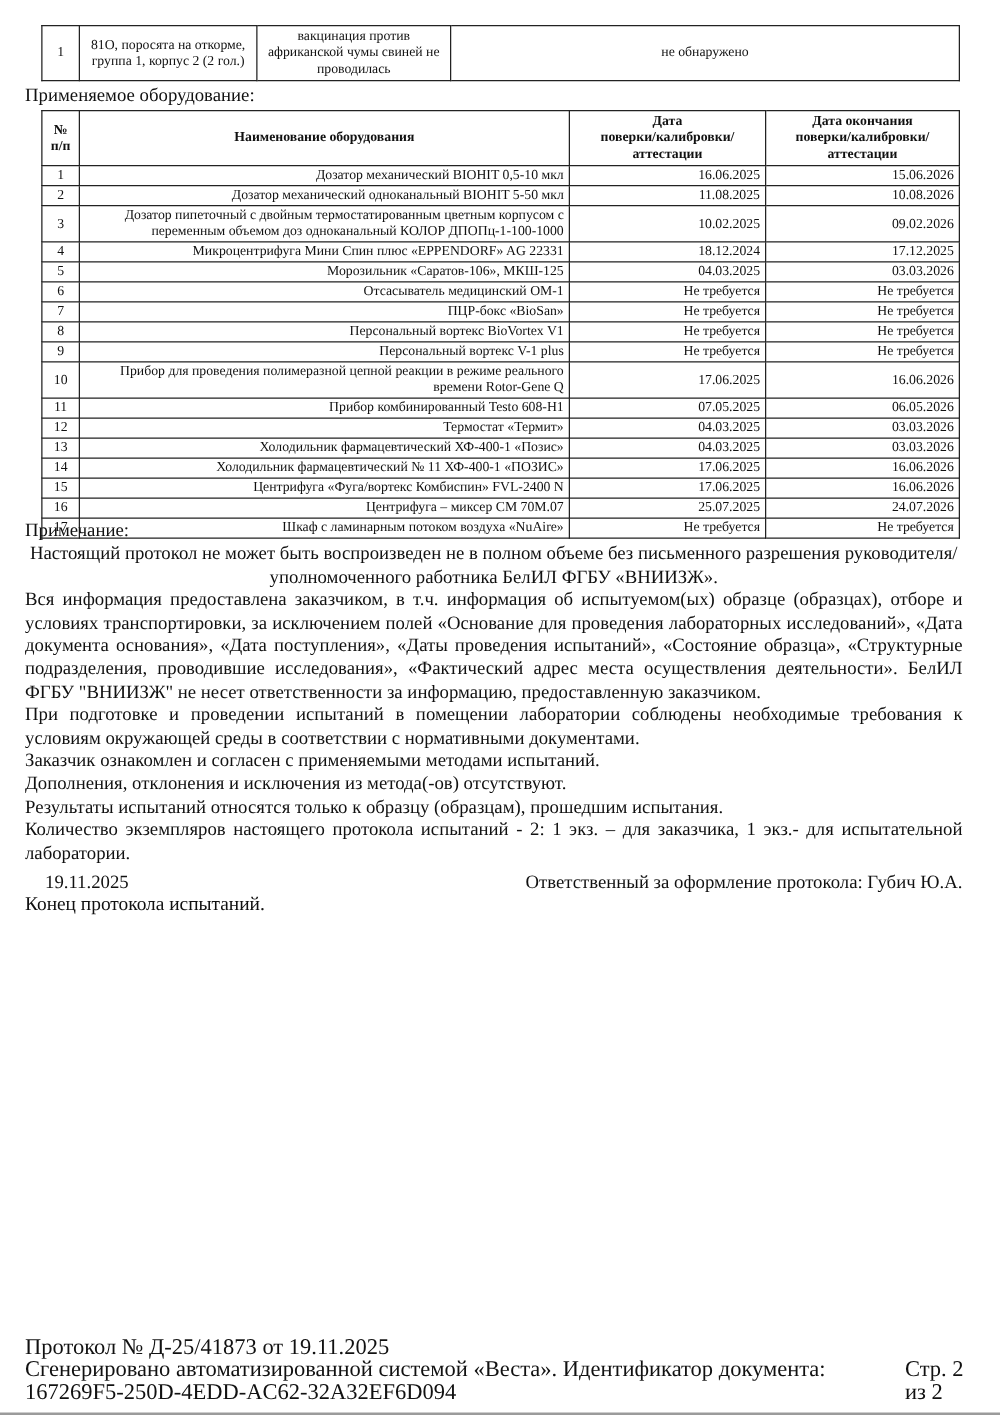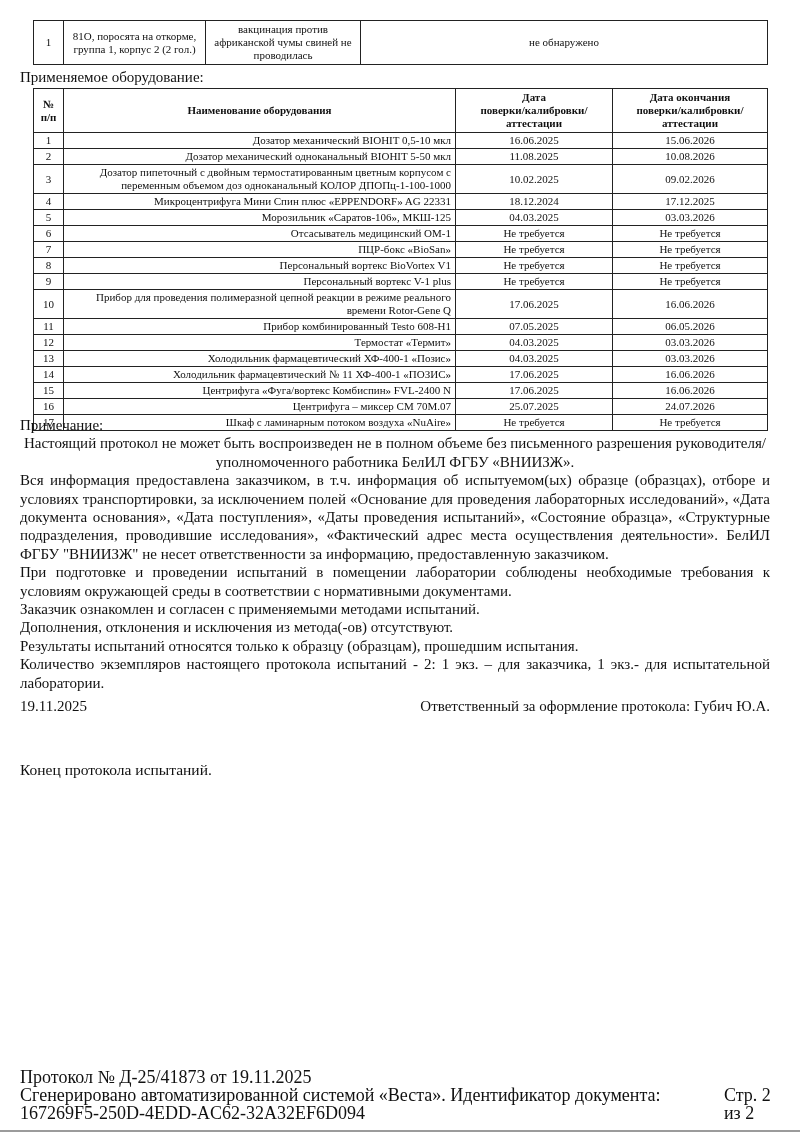--- a/index.html
+++ b/index.html
@@ -29,41 +29,40 @@
 
   
   .equipment-table {
     position:absolute; left:33px; top:88px;
     width:735px; font-size:11px; line-height:13px;
   }
   .equipment-table th { font-weight:bold; text-align:center; padding:2px 3px; }
   .equipment-table td { padding:1px 4px; }
   .equipment-table td.c0 { text-align:center; }
   .equipment-table td.c1 { text-align:right; padding-left:7px; }
-  .equipment-table td.c2, .equipment-table td.c3 { text-align:center; }
+  .equipment-table td.c2, .equipment-table td.c3 { text-align:right; }
 
   
   .notes {
     position:absolute; left:20px; right:30px; top:416px;
     font-size:15px; line-height:18.4px;
   }
   .notes .nh { margin:0; }
   .notes p { margin:0; text-align:justify; }
   .notes p.ragged { text-align:center; }
 
   
   .sig-row {
-    position:absolute; left:20px; right:30px; top:697px;
+    position:absolute; left:36px; right:30px; top:697px;
     display:flex; justify-content:space-between;
     font-size:15px; line-height:18px;gap:10px;
   }
   .end-line {
     position:absolute; left:20px; top:715px;
     font-size:15.5px;
-    margin-top:46px;
   }
 
   
   .footer {
     position:absolute; left:20px; right:18px; bottom:10px;
     font-size:18px; line-height:18px;
   }
   .footer-row2 { display:flex; justify-content:flex-end; }
   .bottom-edge {
     position:absolute; left:0; bottom:0; width:800px; height:2px;

